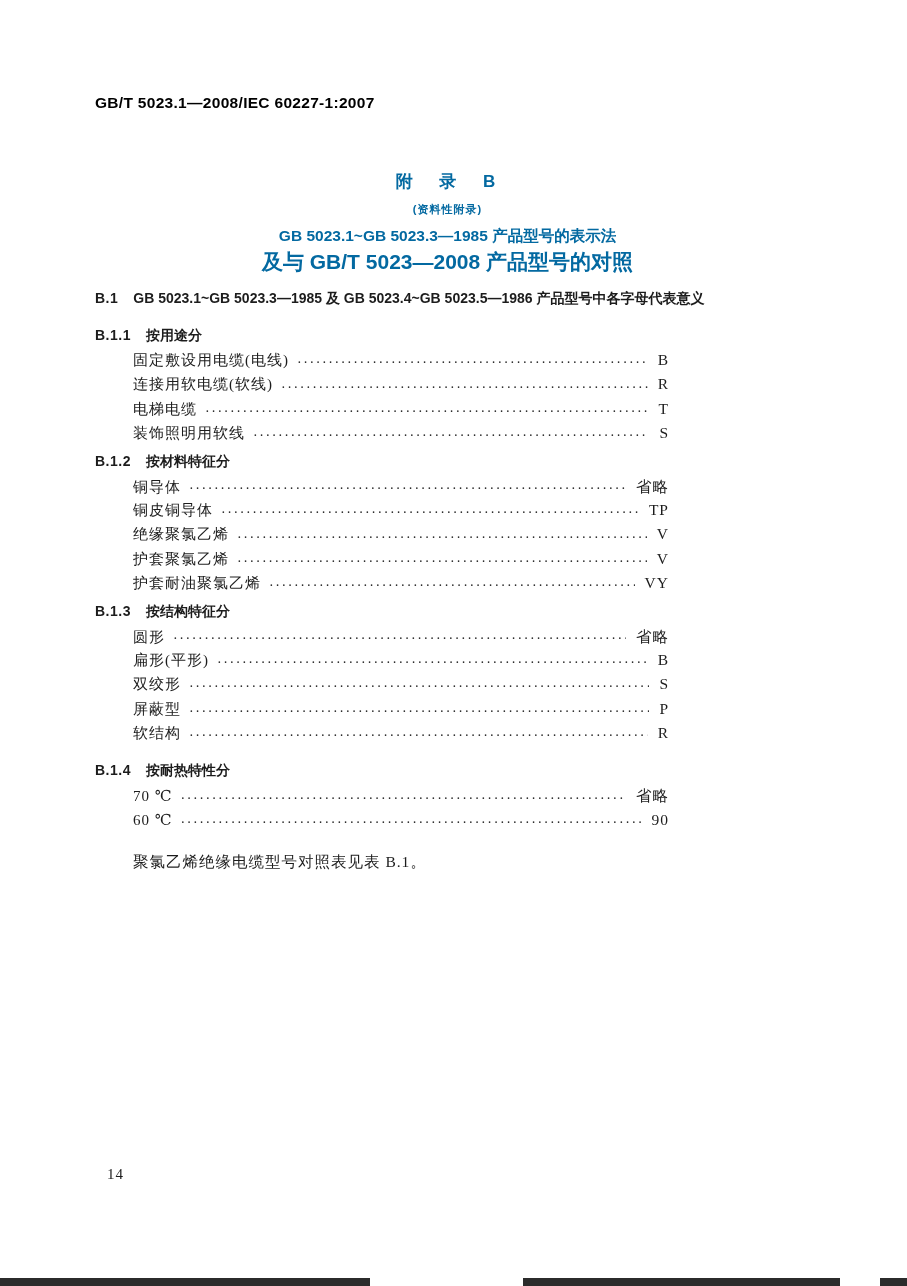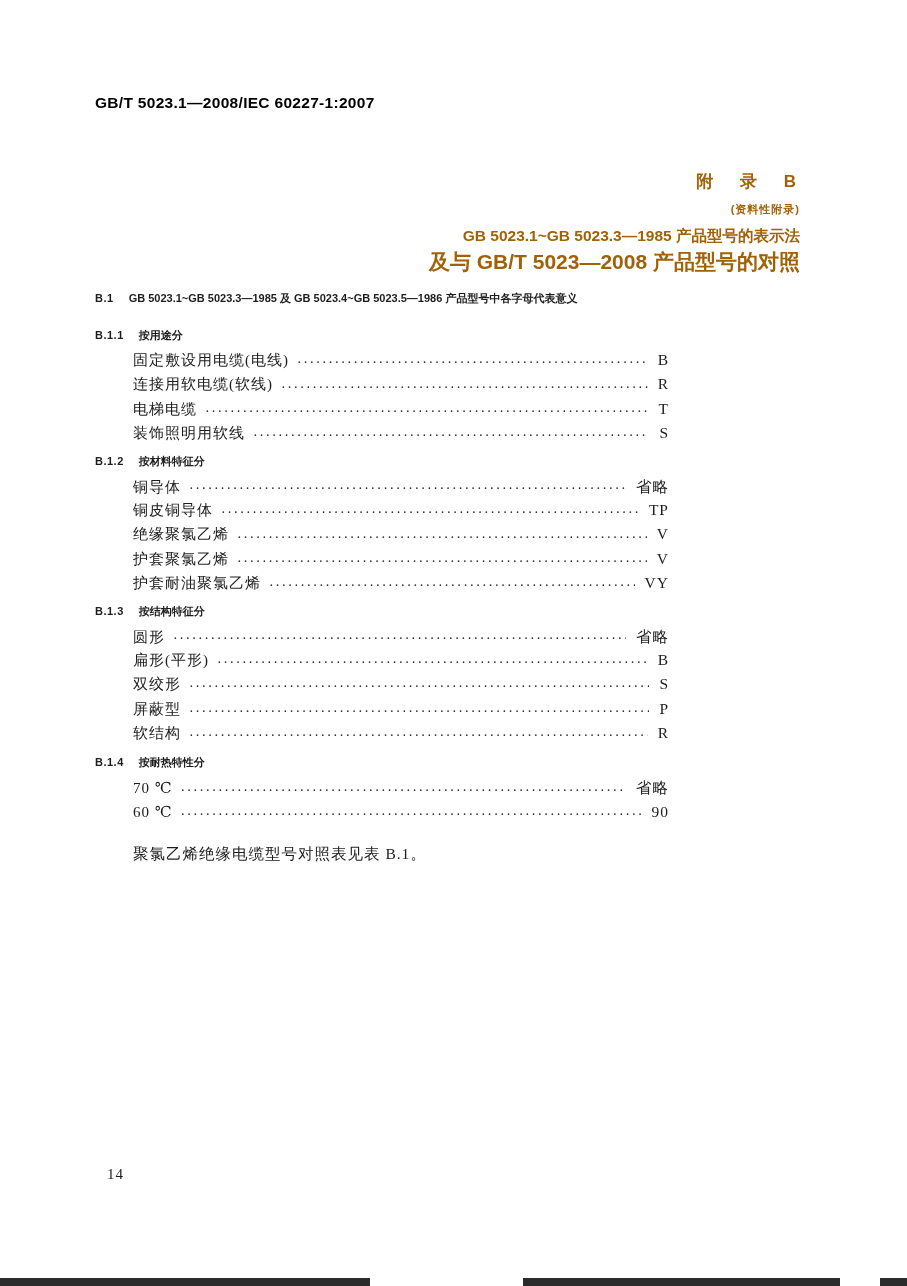--- a/index.html
+++ b/index.html
@@ -25,48 +25,48 @@
     font-weight: bold;
     font-size: 15.5px;
     letter-spacing: 0.3px;
     color: #000000;
   }
   .title-block {
     position: absolute;
     left: 95px;
     right: 107px;
     top: 168px;
-    text-align: right;
+    text-align: center;
     font-family: "Liberation Sans", "DejaVu Sans", sans-serif;
     font-weight: bold;
-    color: #a16207;
+    color: #0369a1;
   }
   .title-line1 { font-size: 17px; word-spacing: 14px; letter-spacing: 4px; line-height: 28px; }
   .title-line2 { font-size: 11px; line-height: 27px; letter-spacing: 1px; }
   .title-line3 { font-size: 15.5px; line-height: 26px; }
   .title-line4 { font-size: 21px; line-height: 26px; }
   .content {
     position: absolute;
     left: 95px;
     top: 288px;
     width: 720px;
   }
   .sec-head {
     font-family: "Liberation Sans", "DejaVu Sans", sans-serif;
     font-weight: bold;
-    font-size: 11px;
+    font-size: 14px;
     line-height: 21px;
     white-space: nowrap;
   }
   .sec-head .sec-num { margin-right: 15px; letter-spacing: 0.5px; }
   .head-b1  { margin-top: 0; }
   .head-b11 { margin-top: 16px; margin-bottom: 5px; }
   .head-b12 { margin-top: 2px;  margin-bottom: 5px; }
   .head-b13 { margin-top: 2px;  margin-bottom: 5px; }
-  .head-b14 { margin-top: 4px;  margin-bottom: 5px; }
+  .head-b14 { margin-top: 12px;  margin-bottom: 5px; }
   .head-b2  { margin-top: 12px; }
   .item-list { margin-left: 38px; width: 536px; }
   .row {
     display: flex;
     align-items: baseline;
     height: 24.4px;
     font-size: 15px;
   }
   .lbl {
     white-space: nowrap;

